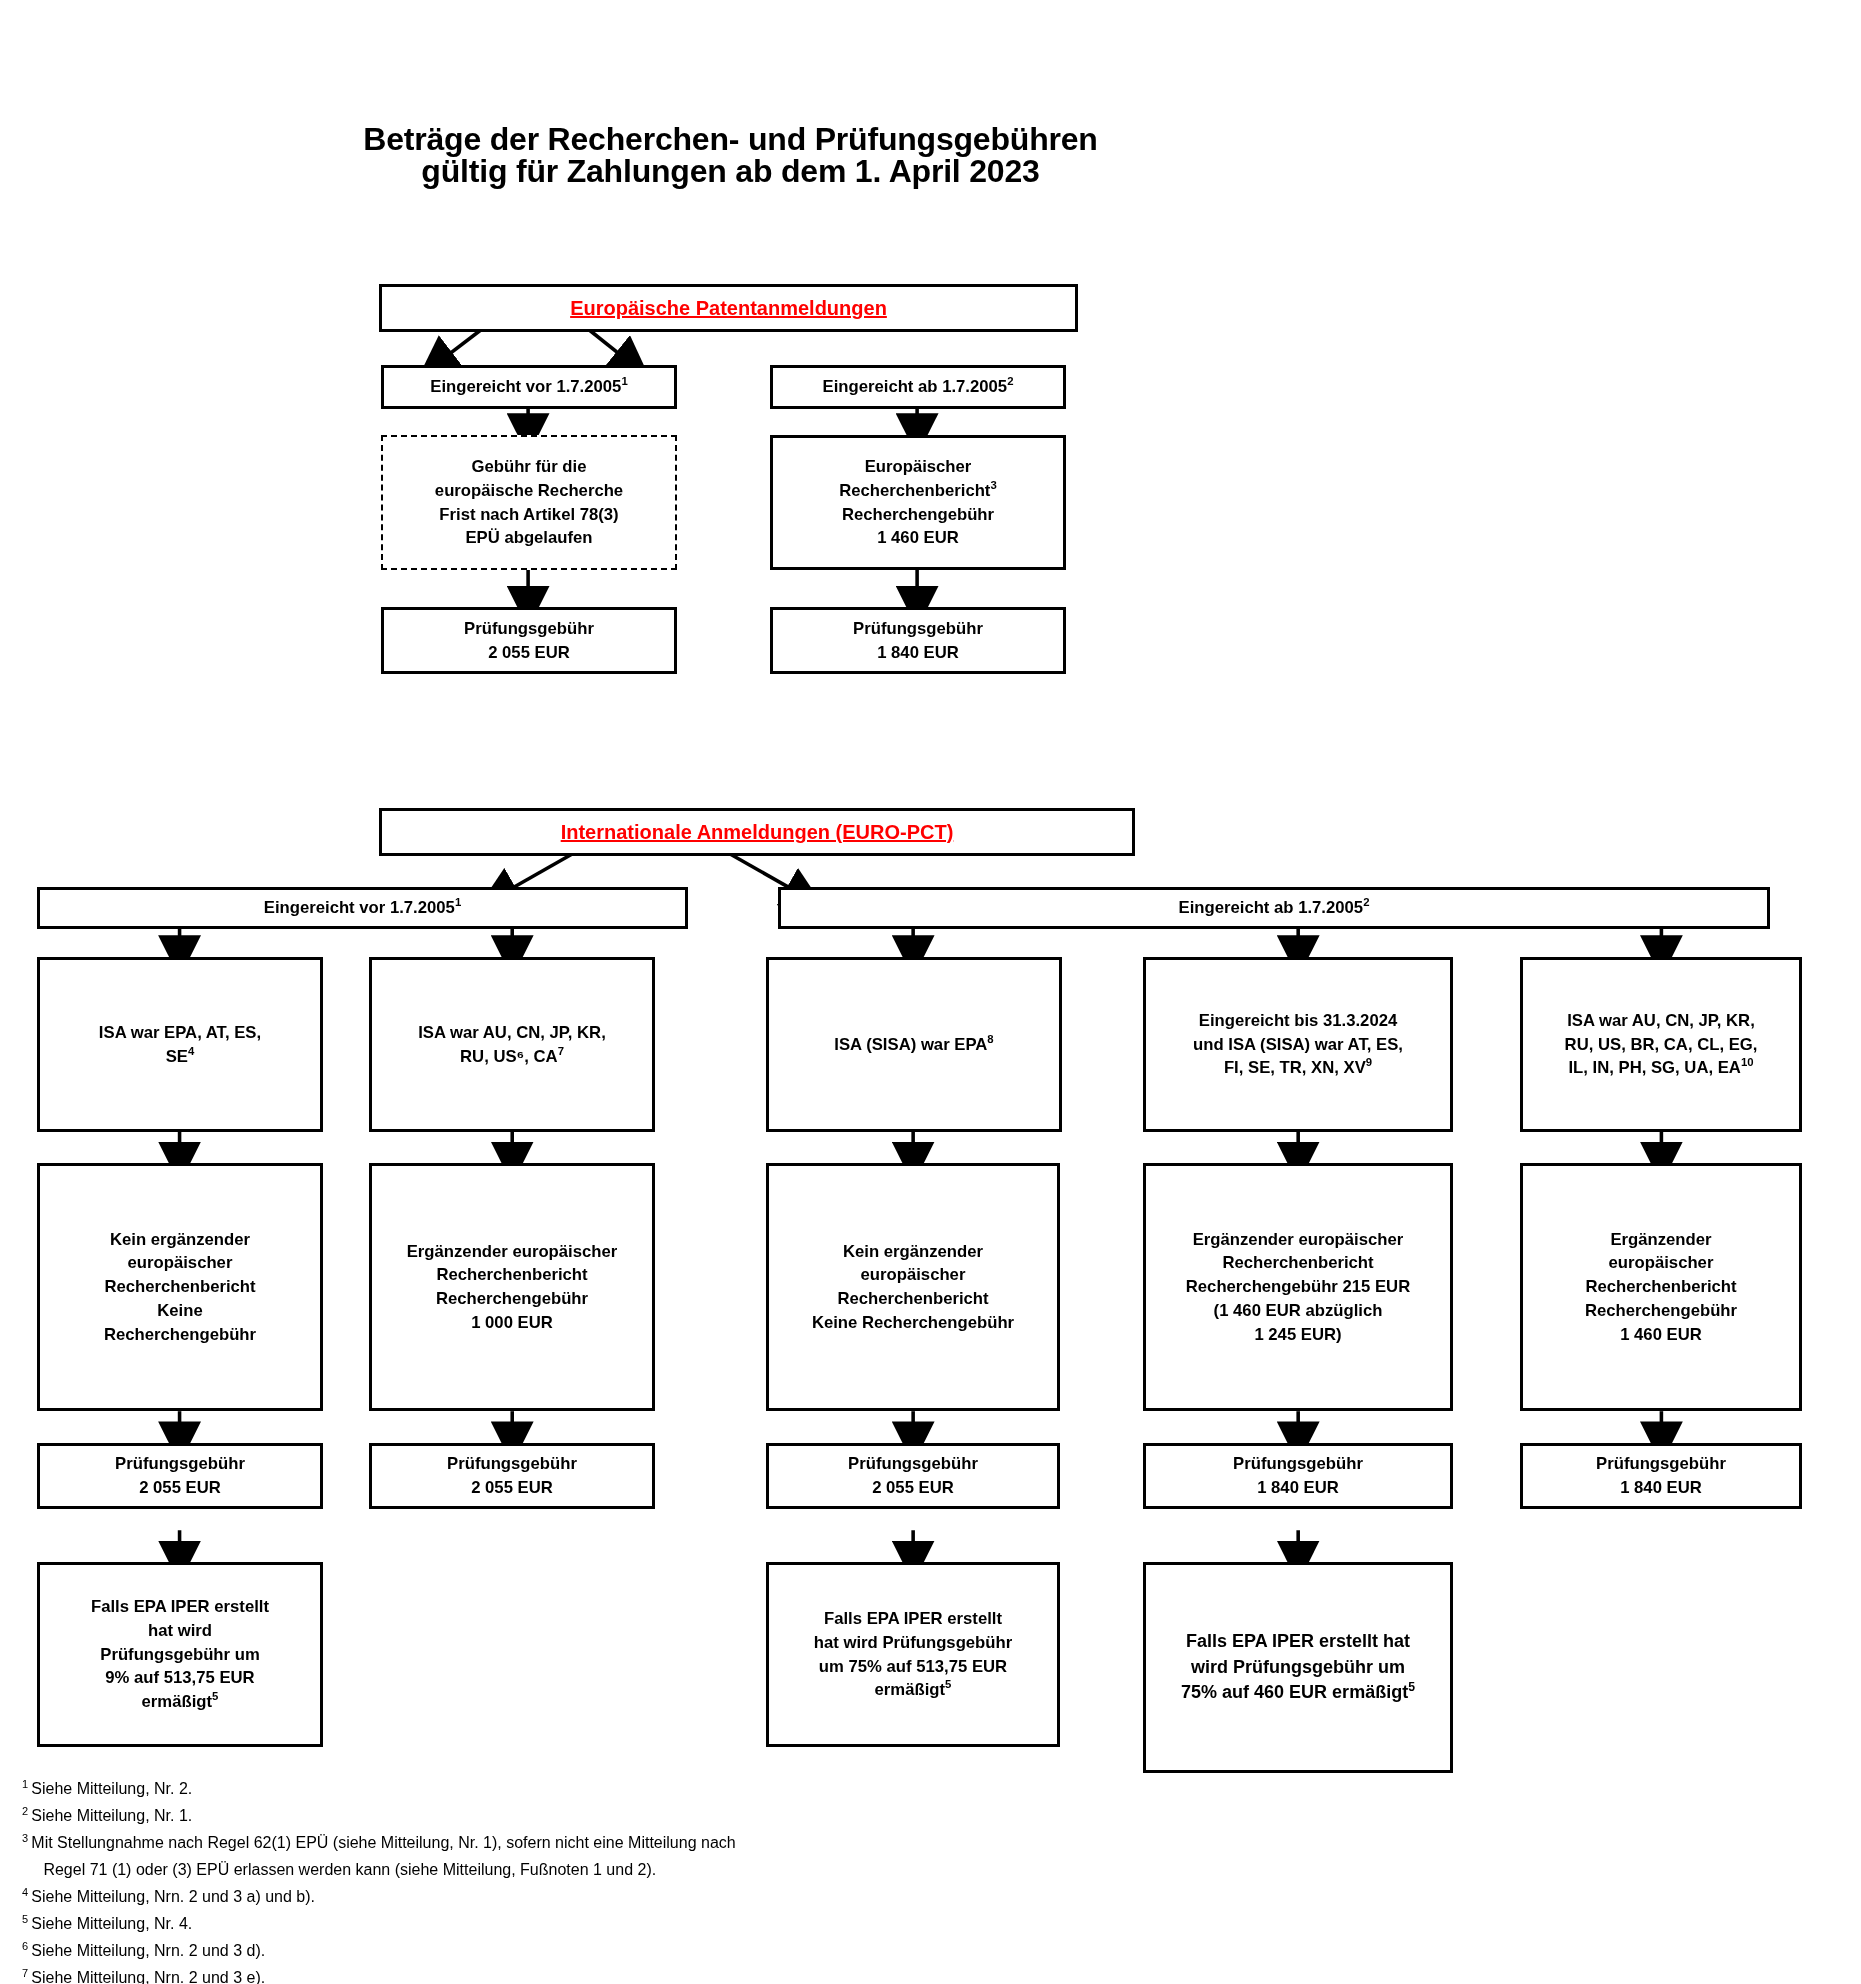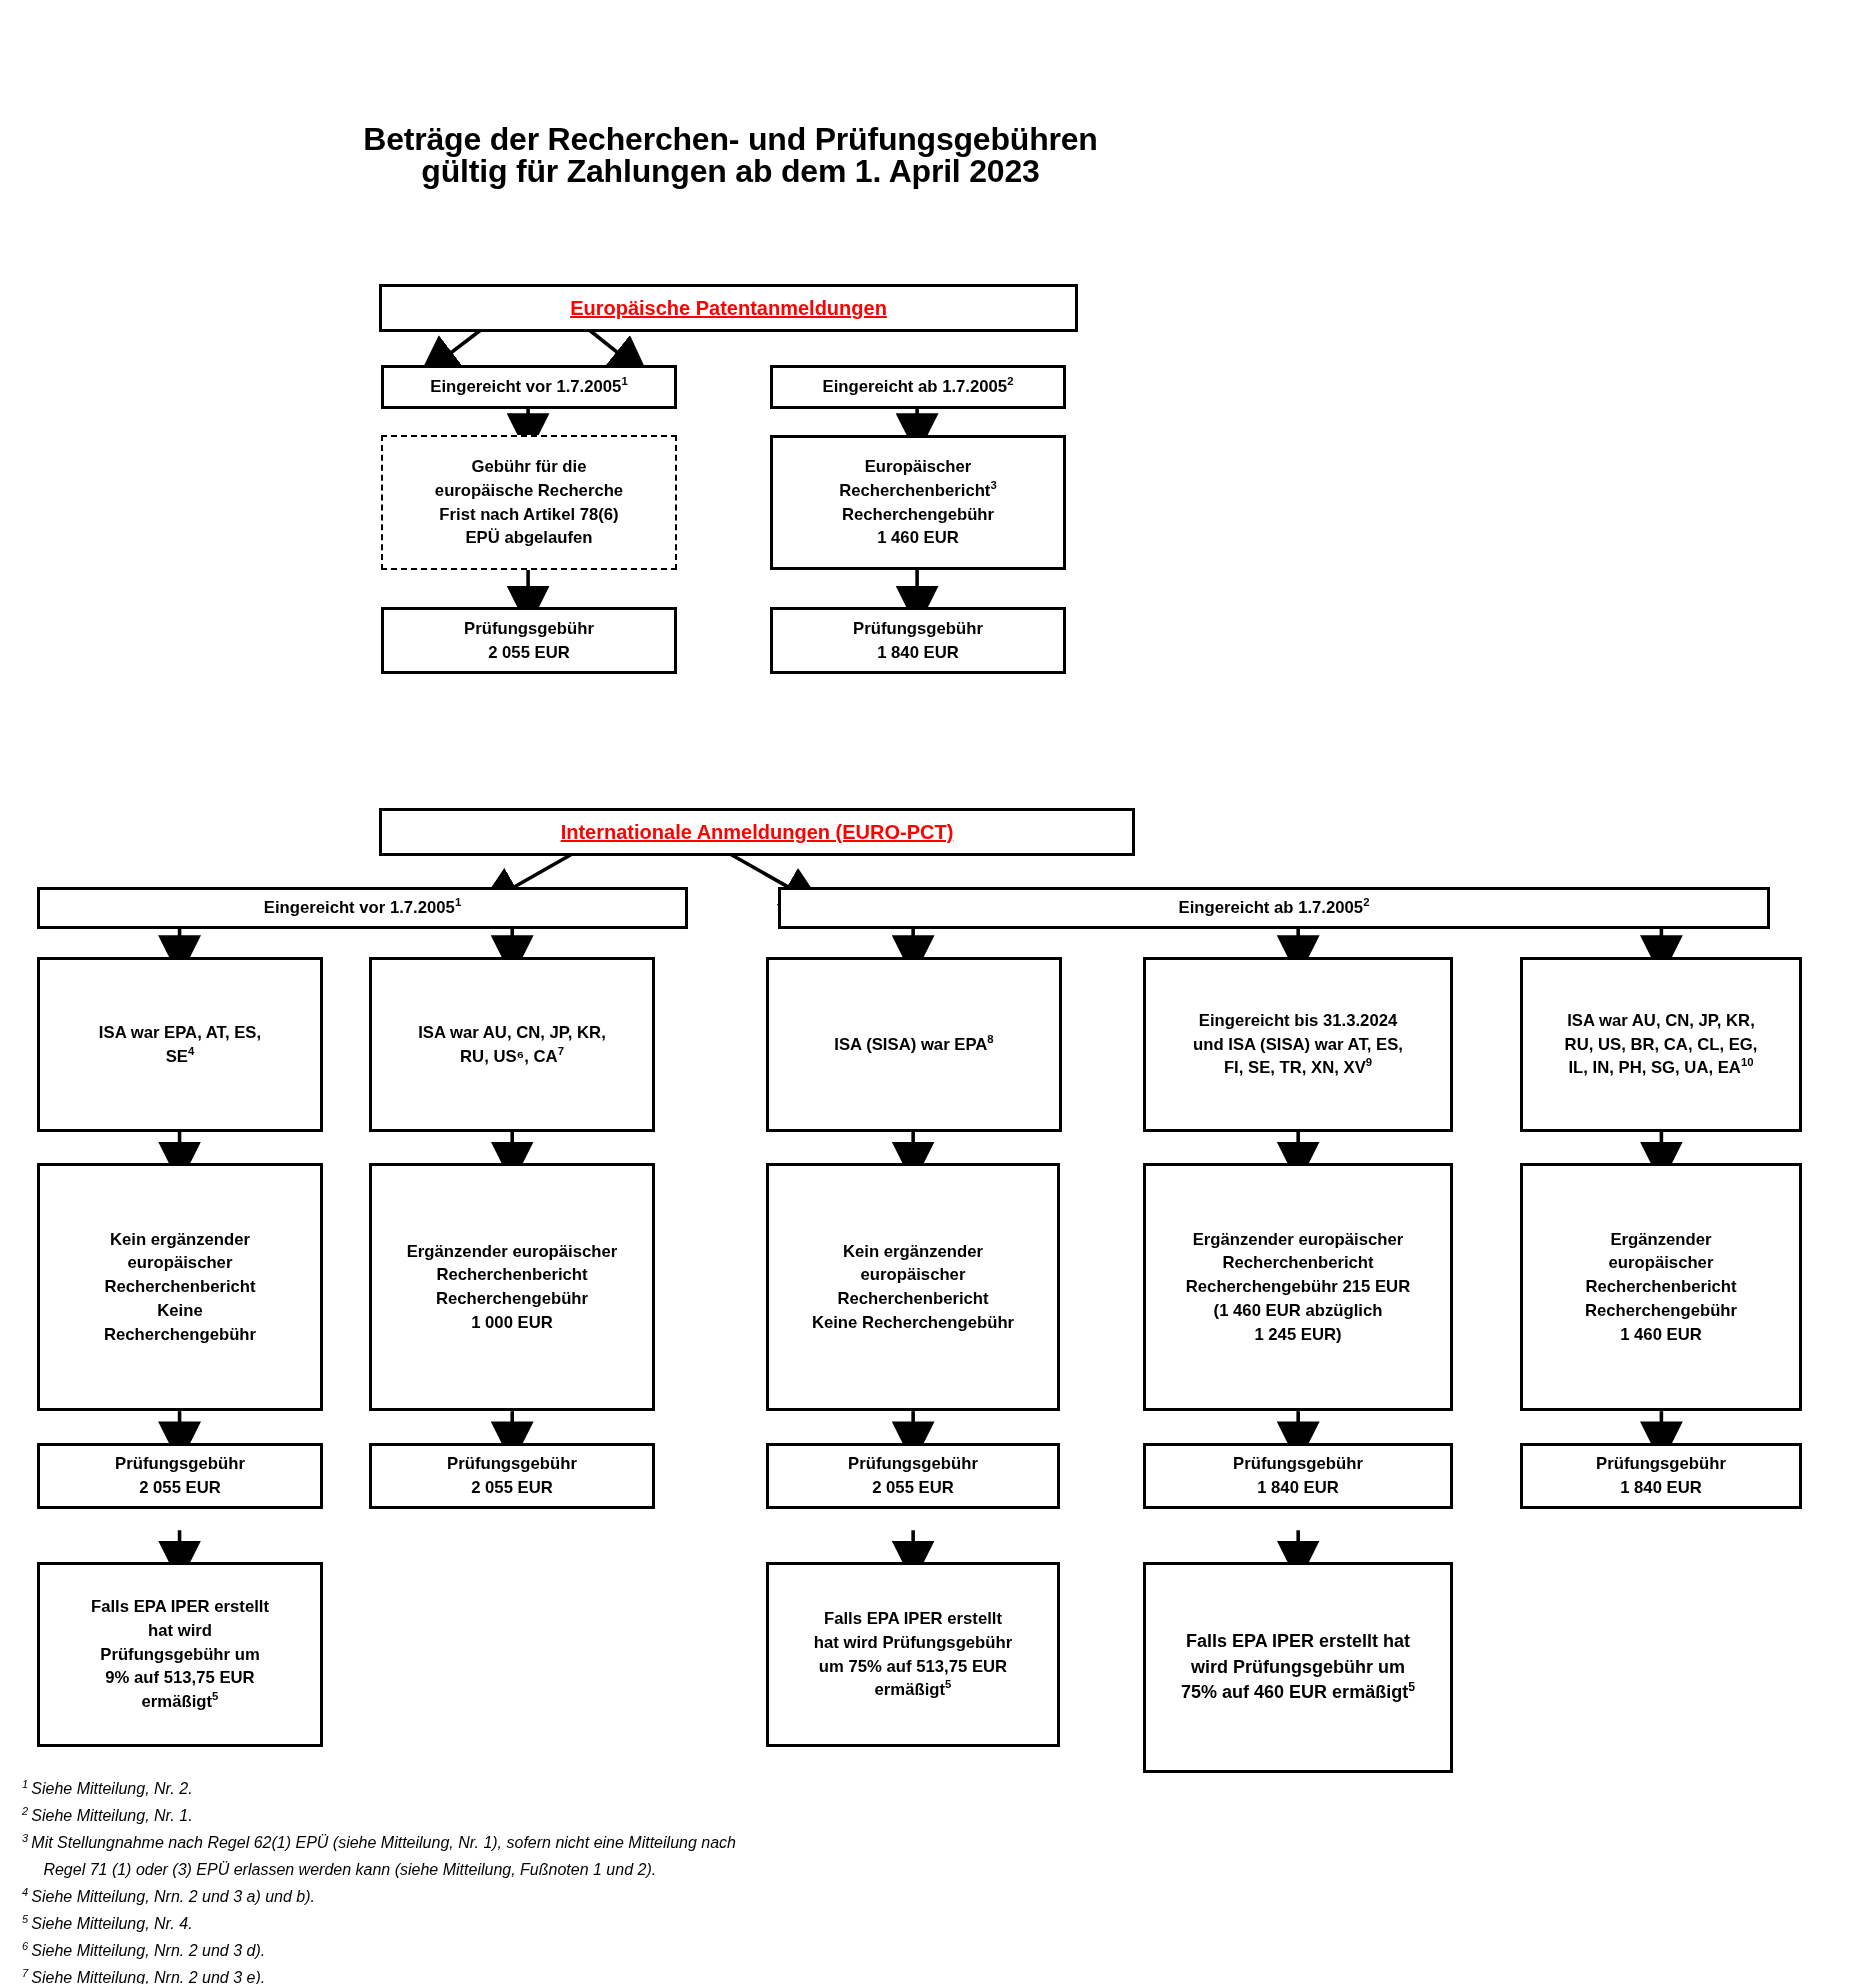--- a/index.html
+++ b/index.html
@@ -48,21 +48,21 @@
   
   svg.conn{position:absolute;left:0;top:0;width:1862px;height:2215px;pointer-events:none;}
 
   
   .footnotes{
     position:absolute;
     left:22px;top:1775px;width:1588px;
     font-size:16px;
     line-height:27px;
   }
-  .fn{display:block;white-space:nowrap;font-style:italic;}
+  .fn{display:block;white-space:nowrap;}
   .fn .mk{font-size:11px;vertical-align:super;line-height:0;margin-right:3.2px;}
   .fn .cont{display:block;padding-left:21.4px;white-space:nowrap;}
 </style>
 </head>
 <body>
 
 <div class="page">
 
   <div class="title">
     <span>Beträge der Recherchen- und Prüfungsgebühren</span>
@@ -126,21 +126,21 @@
   </div>
 
   <div class="box" style="left:770px;top:365px;width:296px;height:44px;font-size:16.7px;">
     <span class="txt"><span>Eingereicht ab 1.7.2005</span><sup>2</sup></span>
   </div>
 
   <div class="box dashed" style="left:381px;top:435px;width:296px;height:135px;font-size:16.7px;">
     <span class="txt">
       <span>Gebühr für die</span><br>
       <span>europäische Recherche</span><br>
-      <span>Frist nach Artikel 78(6)</span><br>
+      <span>Frist nach Artikel 78(3)</span><br>
       <span>EPÜ abgelaufen</span>
     </span>
   </div>
 
   <div class="box" style="left:381px;top:607px;width:296px;height:67px;font-size:16.7px;">
     <span class="txt">
       <span>Prüfungsgebühr</span><br>
       <span>2 055 EUR</span>
     </span>
   </div>

